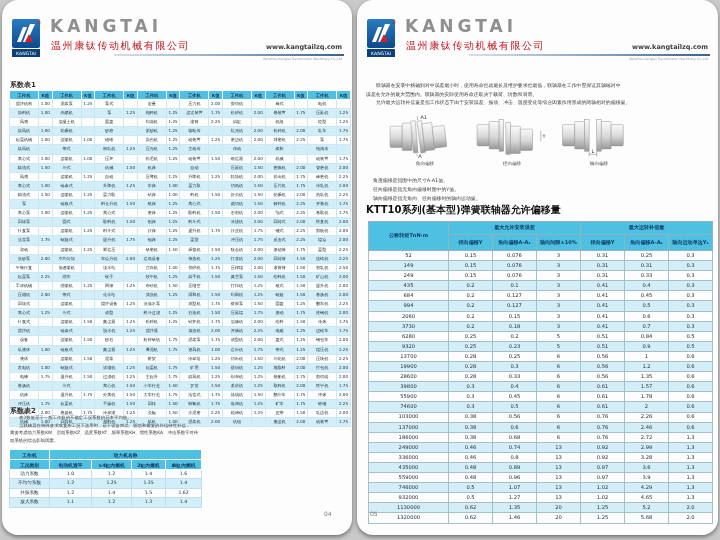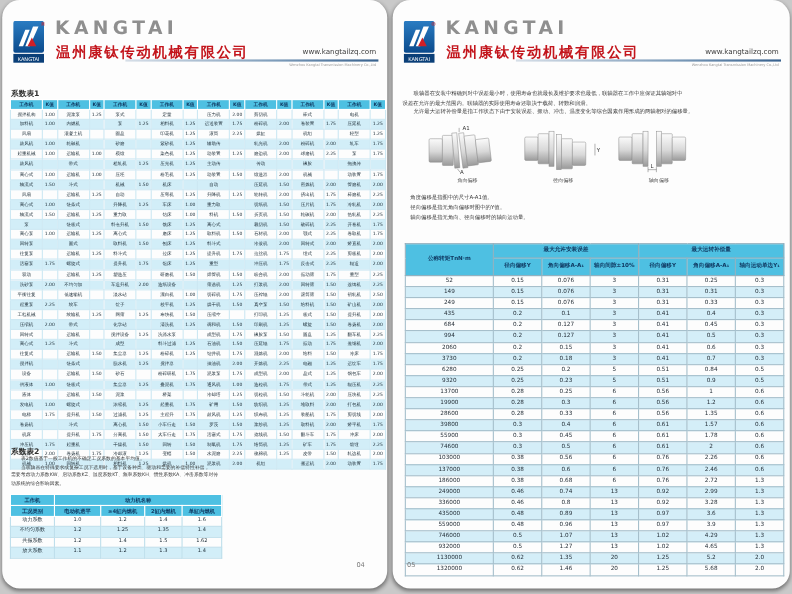--- a/index.html
+++ b/index.html
@@ -11,23 +11,23 @@
   .page{position:absolute;top:0;height:535px;background:#fdfdfd;
     box-shadow:0 2px 4px rgba(0,0,0,.45);border-radius:16px;}
   #page-left{left:2px;width:350px}
   #page-right{left:357px;width:361px}
 
   
   .hdr{position:absolute;top:16px;left:10px;right:8px;height:48px}
   .logo{position:absolute;left:0;top:3px;width:30px;height:40px}
   .brand{position:absolute;left:38px;top:0;font-size:17px;font-weight:bold;
     color:#8f8f8f;letter-spacing:4px}
-  .company{position:absolute;left:39px;top:23px;font-size:13px;font-weight:bold;
+  .company{position:absolute;left:39px;top:23px;font-size:10px;font-weight:normal;
     color:#c3151c;letter-spacing:1.6px}
-  .site{position:absolute;right:2px;top:27px;font-size:6.5px;color:#3c3c3c;font-weight:normal}
+  .site{position:absolute;right:2px;top:27px;font-size:6.5px;color:#3c3c3c;font-weight:bold}
   .rule{position:absolute;left:102px;right:0;top:38px;height:2px;
     background:linear-gradient(to right,#d7dfe8,#7d9cba 60%,#39628e)}
   .site-sub{position:absolute;right:2px;top:41px;font-size:3.2px;color:#9a9a9a}
 
   
   .sec-title{position:absolute;left:8px;font-size:7px;font-weight:bold;color:#30302f}
   #t1-title{top:80px}
   #t2-title{top:406px}
   table{border-collapse:collapse;table-layout:fixed}
   #table1{position:absolute;left:7px;top:90px;width:341px;border:1px solid #35a6cc}
@@ -965,20 +965,21 @@
       <div class="figcap">轴向偏移</div>
     </div>
   </div>
 
   <div class="notes-right">
     <div>角度偏移是指图中的尺寸A-A1值。</div>
     <div>径向偏移是指无角向偏移时图中的Y值。</div>
     <div>轴向偏移是指无角向、径向偏移时的轴向运动量。</div>
   </div>
 
+  <div class="ktt-title">KTT10系列(基本型)弹簧联轴器允许偏移量</div>
   <table id="ktt">
       <colgroup>
         <col style="width: 80px;">
         <col style="width: 44px;">
         <col style="width: 44px;">
         <col style="width: 44px;">
         <col style="width: 44px;">
         <col style="width: 44px;">
         <col style="width: 44px;">
       </colgroup>

